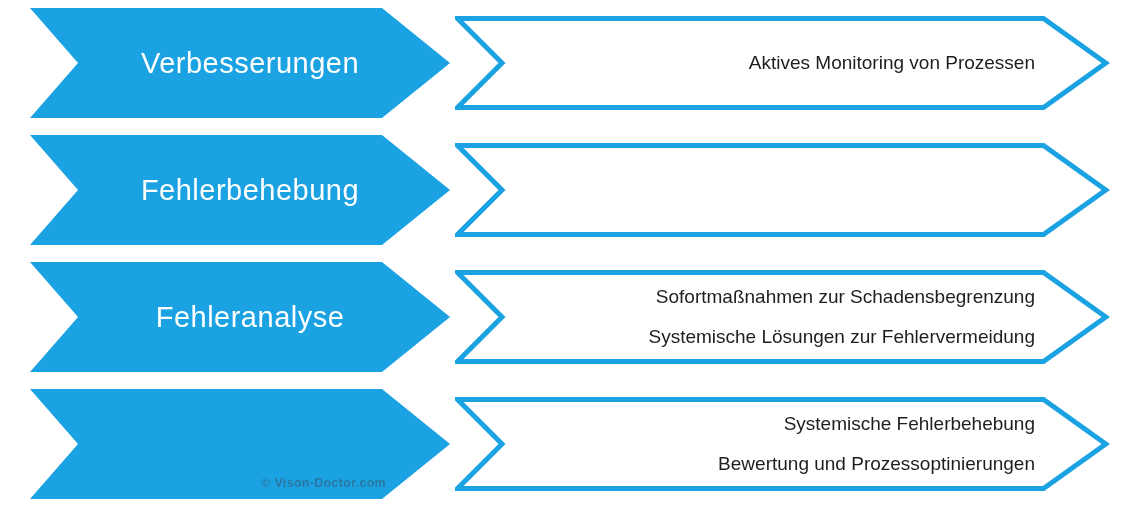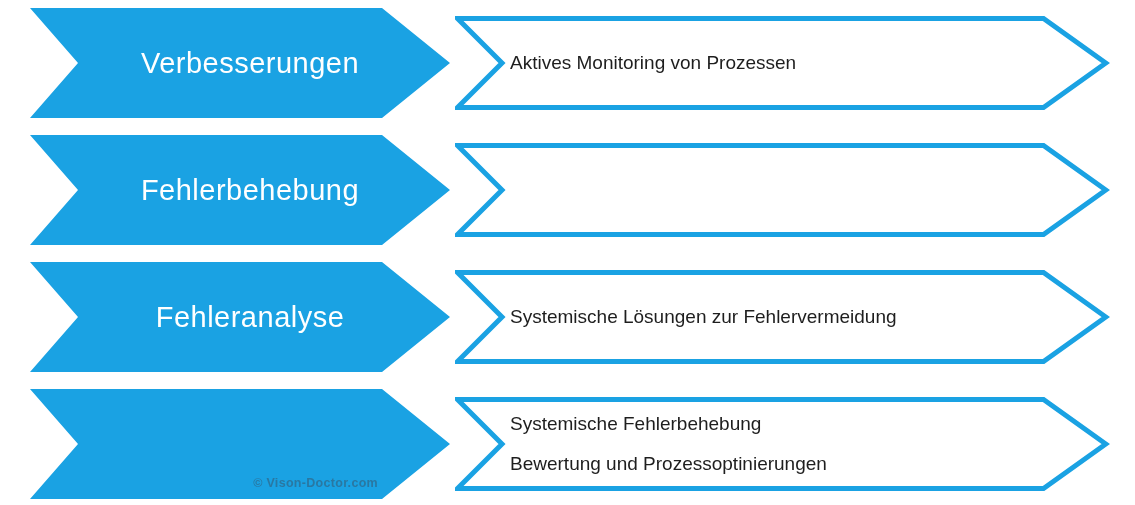--- a/index.html
+++ b/index.html
@@ -66,32 +66,32 @@
     display: block;
   }
   .detail-text {
     position: absolute;
     left: 55px;
     right: 75px;
     top: 0;
     bottom: 0;
     display: flex;
     flex-direction: column;
-    align-items: flex-start;
+    align-items: flex-end;
     justify-content: center;
     gap: 17px;
     text-align: center;
     color: #1e1e1e;
     font-size: 19px;
     line-height: 1.2;
     white-space: nowrap;
   }
   .watermark {
     position: absolute;
-    right: 72px;
+    right: 64px;
     bottom: 9px;
     font-size: 12.5px;
     font-weight: bold;
     color: rgba(55, 85, 110, 0.55);
     letter-spacing: 0.3px;
   }
 </style>
 </head>
 <body>
 
@@ -133,20 +133,21 @@
       <svg width="420" height="110" viewBox="0 0 420 110">
         <polygon points="0,0 352,0 420,55 352,110 0,110 48,55" fill="#1AA2E3"></polygon>
       </svg>
       <div class="stage-label">Fehleranalyse</div>
     </div>
     <div class="detail-arrow">
       <svg width="655" height="94" viewBox="0 0 655 94">
         <polygon points="2.5,2.5 588.5,2.5 650.8,47 588.5,91.5 2.5,91.5 47,47" fill="#ffffff" stroke="#1AA2E3" stroke-width="5" stroke-miterlimit="10"></polygon>
       </svg>
       <div class="detail-text">
+        <div>Sofortmaßnahmen zur Schadensbegrenzung</div>
         <div>Systemische Lösungen zur Fehlervermeidung</div>
       </div>
     </div>
   </div>
 
   <div class="row">
     <div class="stage-arrow">
       <svg width="420" height="110" viewBox="0 0 420 110">
         <polygon points="0,0 352,0 420,55 352,110 0,110 48,55" fill="#1AA2E3"></polygon>
       </svg>

